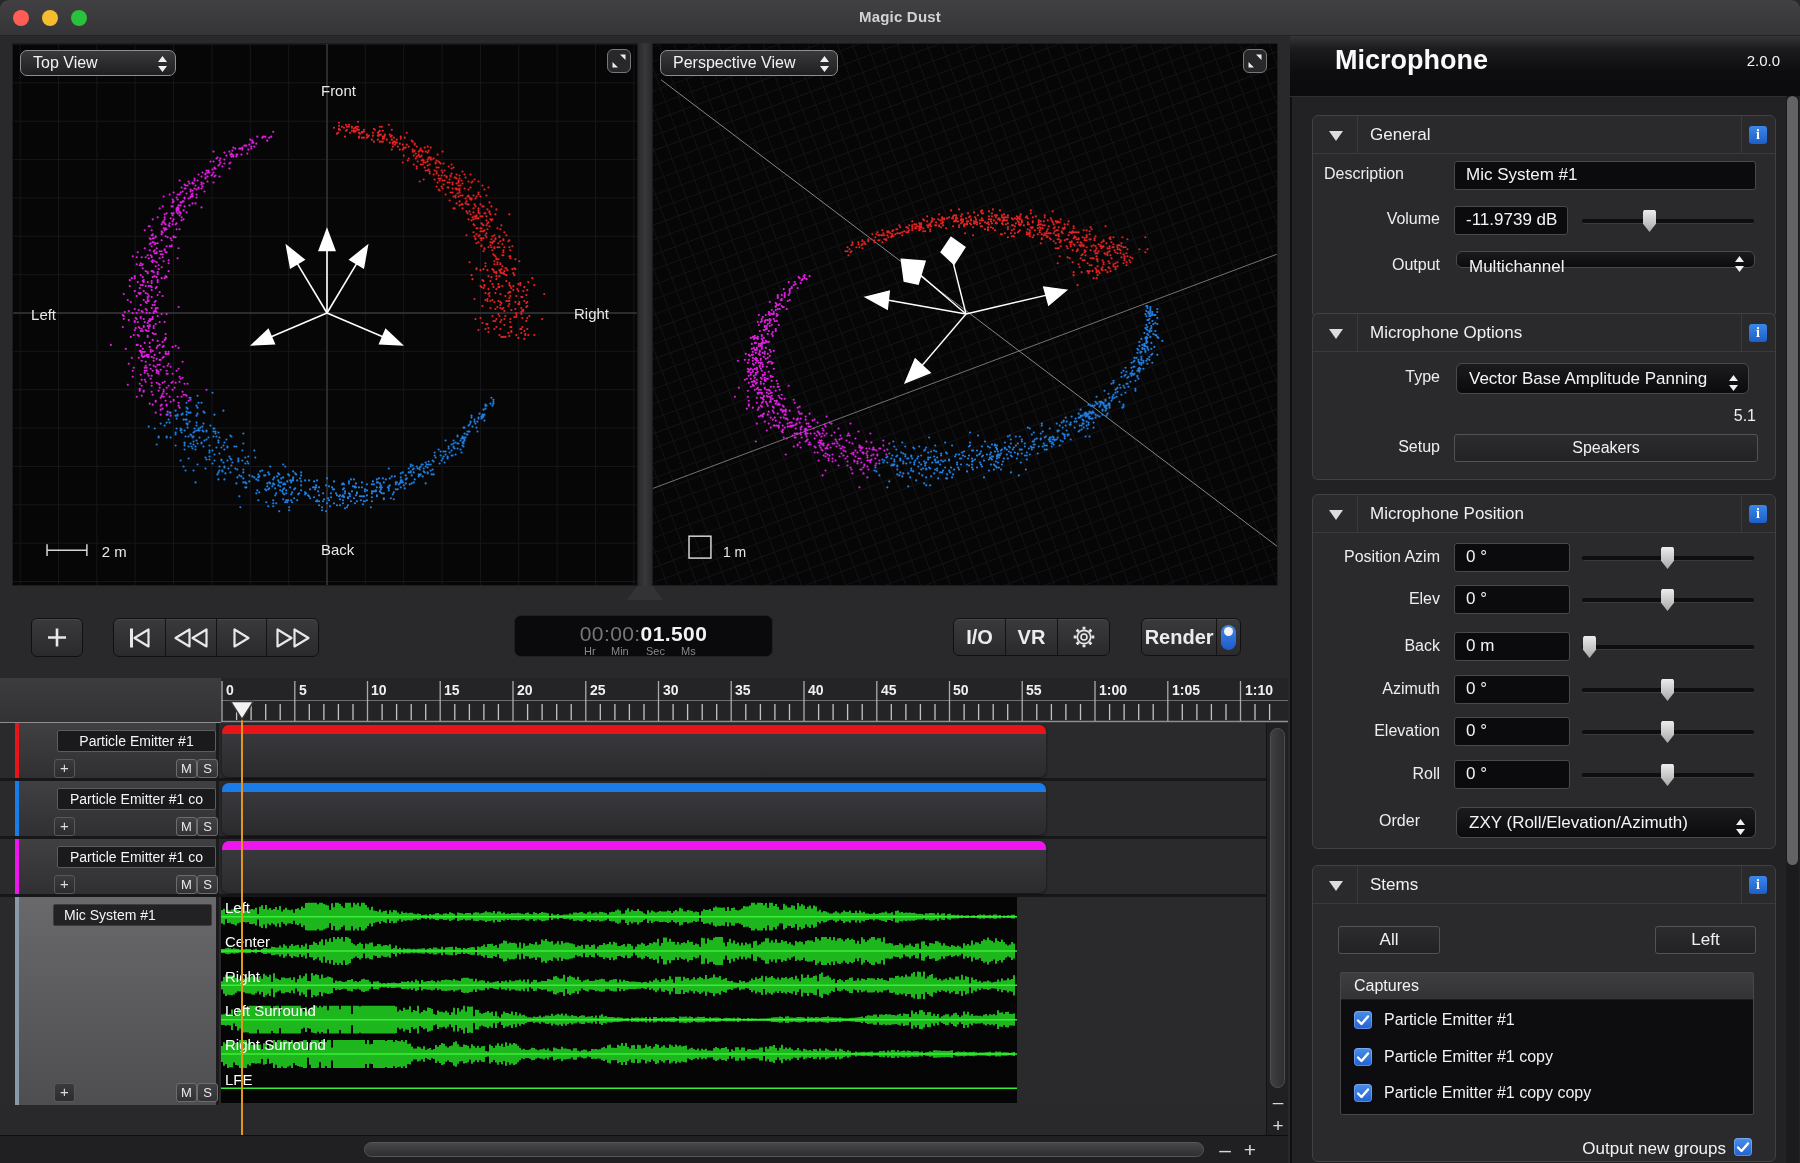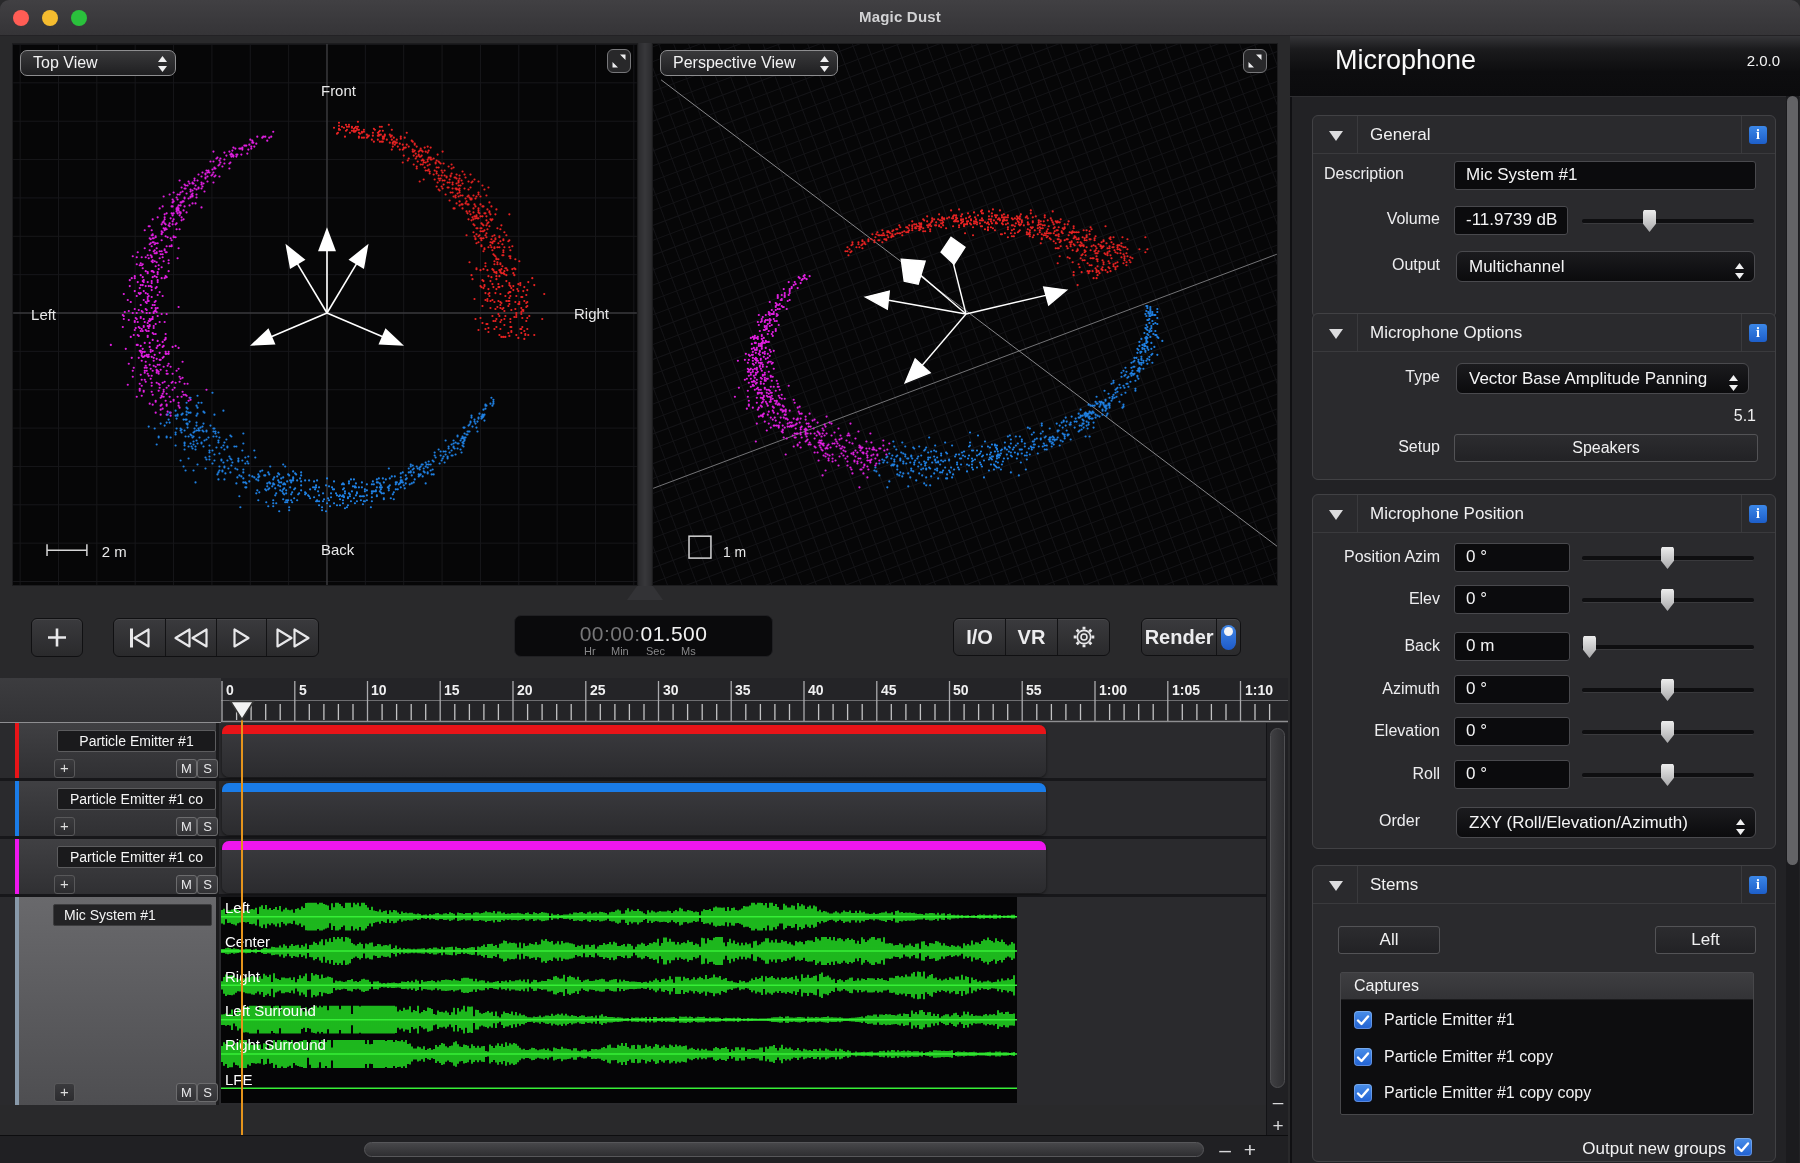--- a/index.html
+++ b/index.html
@@ -10,21 +10,21 @@
 .vp{background:#060607;border:1px solid #1c1c1e}
 .vpdrop{height:26px;border:1px solid #8e8e90;border-radius:7px;background:linear-gradient(#39393b,#1f1f21);color:#f2f2f3;font-size:16px;line-height:24px;padding-left:12px}
 .vpdrop svg{position:absolute;right:7px;top:4px}
 .expand{width:24px;height:24px;border:1px solid #77777a;border-radius:6px;background:#28282a}
 .btn{background:linear-gradient(#3a3a3d,#2a2a2c);border:1px solid #101012;border-radius:6px;box-shadow:inset 0 1px 0 rgba(255,255,255,.07)}
 .btngrp{display:flex;background:linear-gradient(#3a3a3d,#2a2a2c);border:1px solid #101012;border-radius:6px;box-shadow:inset 0 1px 0 rgba(255,255,255,.07)}
 .btngrp>div{border-right:1px solid #131315;display:flex;align-items:center;justify-content:center}
 .btngrp>div:last-child{border-right:none}
 #timecode{left:514px;top:615px;width:259px;height:42px;background:#0a0a0c;border:1px solid #202023;border-radius:7px;text-align:center}
 #tcmain{top:6px;width:100%;font-size:21px;letter-spacing:.4px;color:#767678}
-#tcmain b{color:#f2f2f2;font-weight:normal}
+#tcmain b{color:#f2f2f2;font-weight:bold}
 #tclabels{top:29px;width:100%;font-size:11px;color:#88888a}
 #tclabels span{position:absolute}
 #rulerL{left:0;top:678px;width:221px;height:45px;background:linear-gradient(#3c3c3f,#333336);border-bottom:1px solid #8e8e91}
 #trackwrap{left:0;top:723px;width:1266px;height:382px;background:#17171a}
 .trow{position:absolute;left:0;width:1266px;background:#2a2a2d}
 .tstripe{position:absolute;left:15px;top:0;width:4px;height:100%}
 .thead{position:absolute;left:19px;top:0;width:200px;height:100%;background:linear-gradient(#404043,#303033);border-right:3px solid #1b1b1d}
 .tname{position:absolute;left:38px;top:7px;width:159px;height:22px;background:#1a1a1c;border:1px solid #5c5c5e;border-radius:2px;color:#f5f5f5;font-size:14px;text-align:center;line-height:20px;white-space:nowrap;overflow:hidden}
 .tsm{position:absolute;width:21px;height:19px;background:linear-gradient(#424245,#323235);border:1px solid #6c6c6e;border-radius:3px;color:#e8e8ea;font-size:13px;text-align:center;line-height:17px}
 .tplus{position:absolute;left:35px;width:21px;height:19px;background:linear-gradient(#3a3a3d,#2c2c2f);border:1px solid #58585a;border-radius:3px;color:#ddd;font-size:15px;text-align:center;line-height:16px}
@@ -498,39 +498,39 @@
  <div class="zico" style="left:0;top:392px;">+</div>
 </div>
 <div class="abs" id="bottombar">
     <div id="hscroll"></div>
  <div class="zico" style="left:1214px;top:2px;font-size:21px">–</div>
  <div class="zico" style="left:1239px;top:2px;font-size:21px">+</div>
 </div>
 
 <div class="abs" id="sidebar"></div>
 <div class="abs" id="sbhead"></div>
-<div class="abs" style="left:1335px;top:45px;font-size:27px;font-weight:normal;color:#fafafa">Microphone</div>
+<div class="abs" style="left:1335px;top:45px;font-size:27px;font-weight:bold;color:#fafafa">Microphone</div>
 <div class="abs" style="left:1680px;top:52px;width:100px;text-align:right;font-size:15px;color:#f5f5f5">2.0.0</div>
 <div class="sec" style="top:115px;height:203px">
     <div class="sechead">
       <div class="tri"></div>
       <div class="vline"></div>
       <div class="vline2"></div>
       <div class="ttl">General</div>
       <div class="info">i</div>
     </div>
   </div>
 <div class="lbl" style="left:1184px;top:165px;width:220px">Description</div>
 <div class="inp" style="left:1454px;top:161px;width:302px;height:29px">Mic System #1</div>
 <div class="lbl" style="left:1220px;top:210px;width:220px">Volume</div>
 <div class="inp" style="left:1454px;top:206px;width:114px;height:29px">-11.9739 dB</div>
 <div class="slider" style="top:219px"></div>
 <div class="thumb" style="left:1643px;top:210px"></div>
 <div class="lbl" style="left:1220px;top:256px;width:220px">Output</div>
-<div class="drop" style="left:1456px;top:251px;width:299px;height:31px;line-height:29px">Multichannel<span class="ar"><svg width="11" height="18">
+<div class="drop" style="left:1456px;top:251px;width:299px;height:17px;line-height:29px">Multichannel<span class="ar"><svg width="11" height="18">
         <path d="M5.5 1L10 7H1Z" fill="#f0f0f1"></path>
         <path d="M5.5 17L10 11H1Z" fill="#f0f0f1"></path>
       </svg></span></div>
 <div class="sec" style="top:313px;height:167px">
     <div class="sechead">
       <div class="tri"></div>
       <div class="vline"></div>
       <div class="vline2"></div>
       <div class="ttl">Microphone Options</div>
       <div class="info">i</div>

